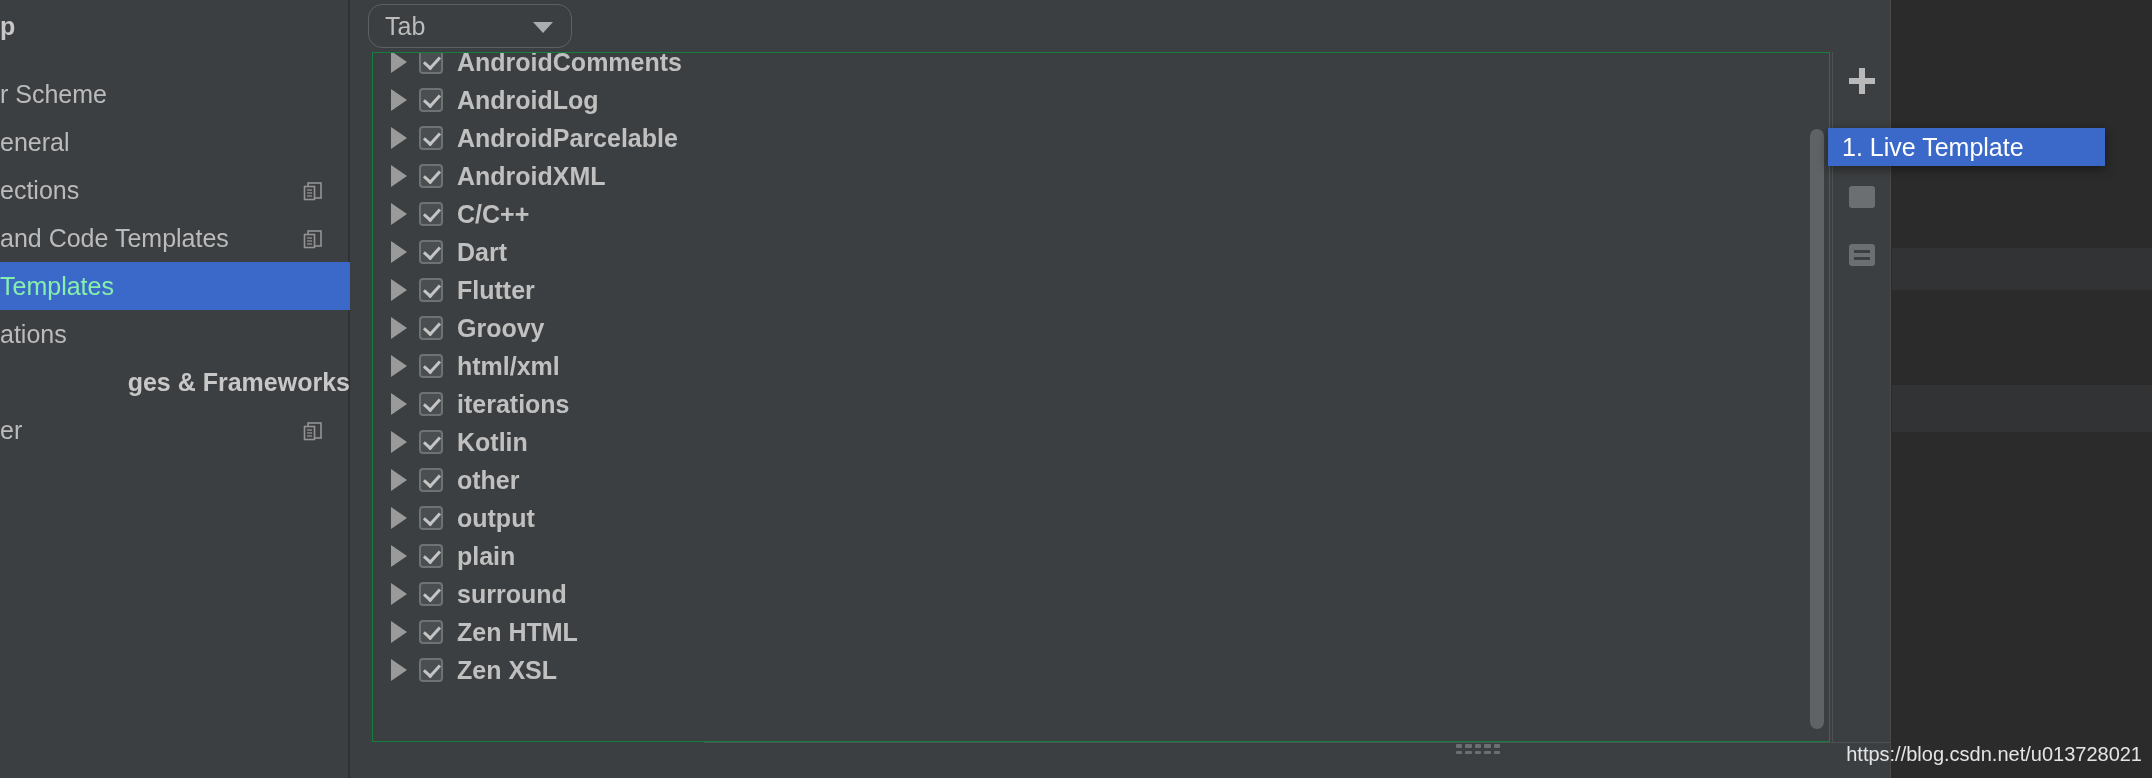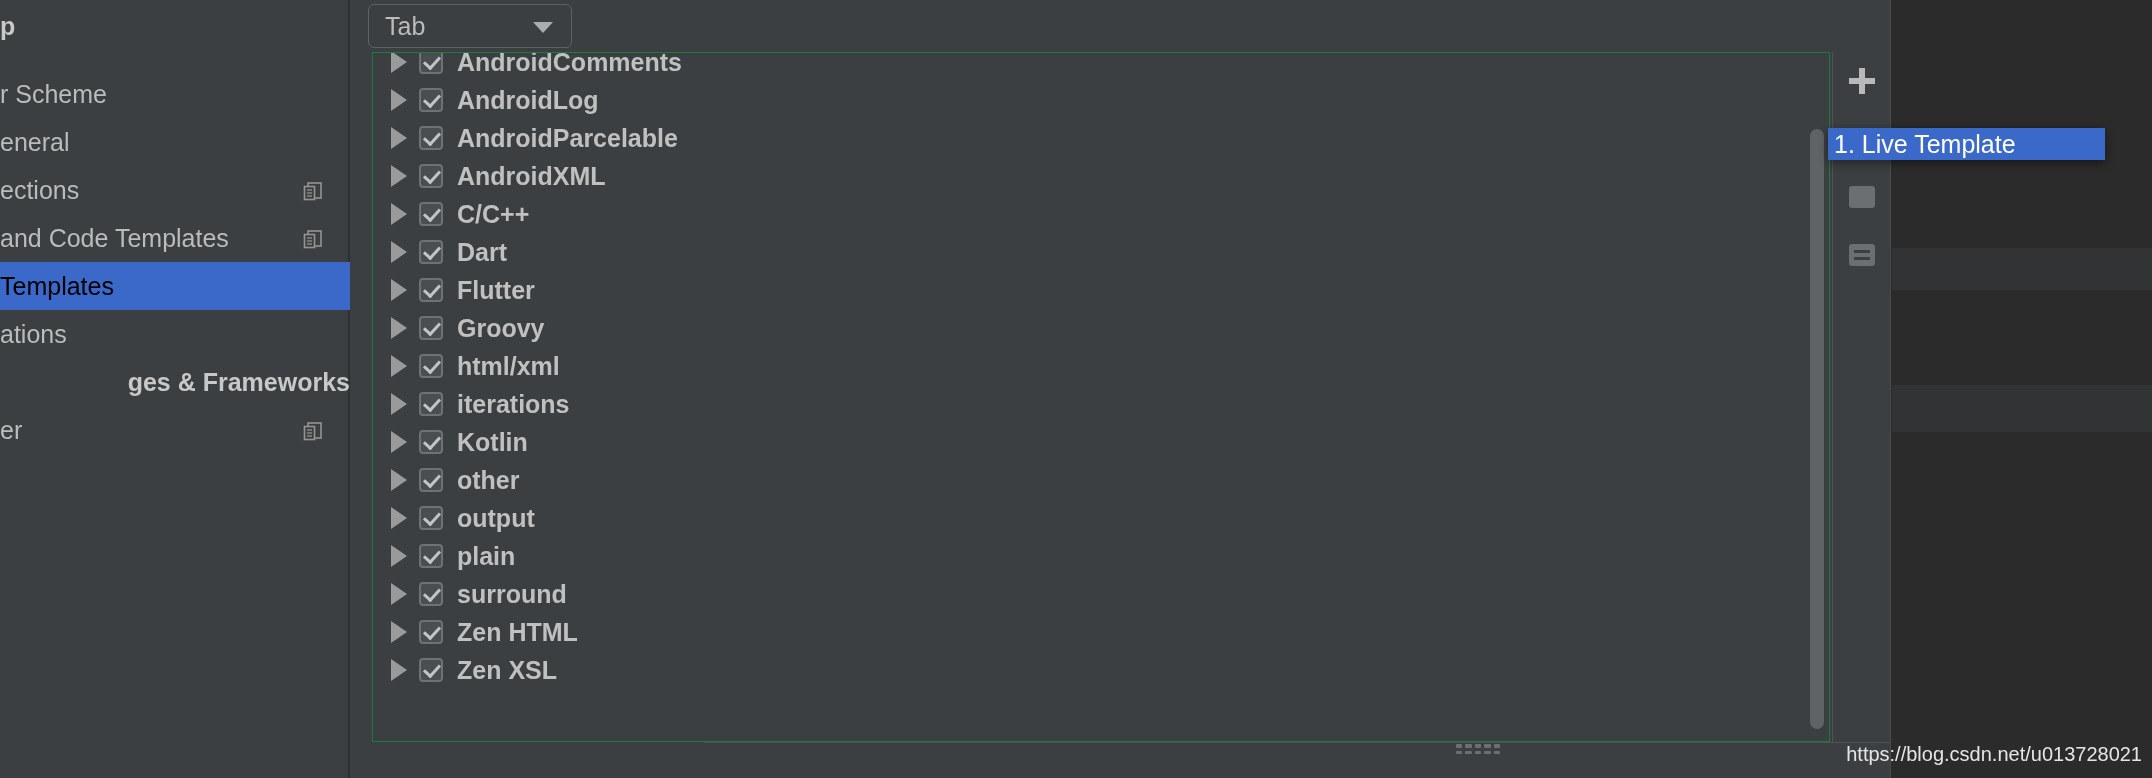--- a/index.html
+++ b/index.html
@@ -30,21 +30,21 @@
     width: 350px; height: 48px;
     display: flex; align-items: center;
     padding-left: 0;
     color: #bbbbbb;
     font-size: 25px;
     white-space: nowrap;
   }
   .sidebar-item .si-label { padding-left: 0; overflow: hidden; }
   .sidebar-item.is-bold .si-label { font-weight: bold; color: #c8c8c8; }
   .sidebar-item.is-selected { background: #3b69c9; }
-  .sidebar-item.is-selected .si-label { color: #000000; }
+  .sidebar-item.is-selected .si-label { color: #86efac; }
   .copy-icon {
     position: absolute; right: 26px; top: 50%;
     transform: translateY(-50%);
     width: 22px; height: 22px;
     opacity: .75;
   }
 
   
   .pane {
     position: absolute; left: 352px; top: 0;
@@ -58,21 +58,21 @@
     display: flex; align-items: center; height: 52px;
   }
   .toprow-label {
     color: #bbbbbb; font-size: 25px; margin-right: 14px;
   }
   .combobox {
     position: relative;
     width: 204px; height: 44px;
     background: #3c3f41;
     border: 1px solid #5e6163;
-    border-radius: 6px;
+    border-radius: 14px;
     display: flex; align-items: center;
     padding-left: 16px;
     color: #bbbbbb; font-size: 25px;
   }
   .combobox .caret {
     position: absolute; right: 18px; top: 50%;
     margin-top: -4px;
     width: 0; height: 0;
     border-left: 10px solid transparent;
     border-right: 10px solid transparent;
@@ -219,23 +219,23 @@
 
   
   .popup {
     position: absolute; left: 1828px; top: 128px;
     width: 277px;
     background: #4a4d4e;
     box-shadow: 0 3px 10px rgba(0,0,0,.45);
     z-index: 40;
   }
   .popup-item {
-    height: 32px;
+    height: 38px;
     display: flex; align-items: center;
-    padding-left: 6px;
+    padding-left: 14px;
     color: #c2c2c2;
     font-size: 25px;
     white-space: nowrap;
   }
   .popup-item.is-selected { background: #3b69c9; color: #ffffff; }
 </style>
 </head>
 <body>
 
 <div id="root">

